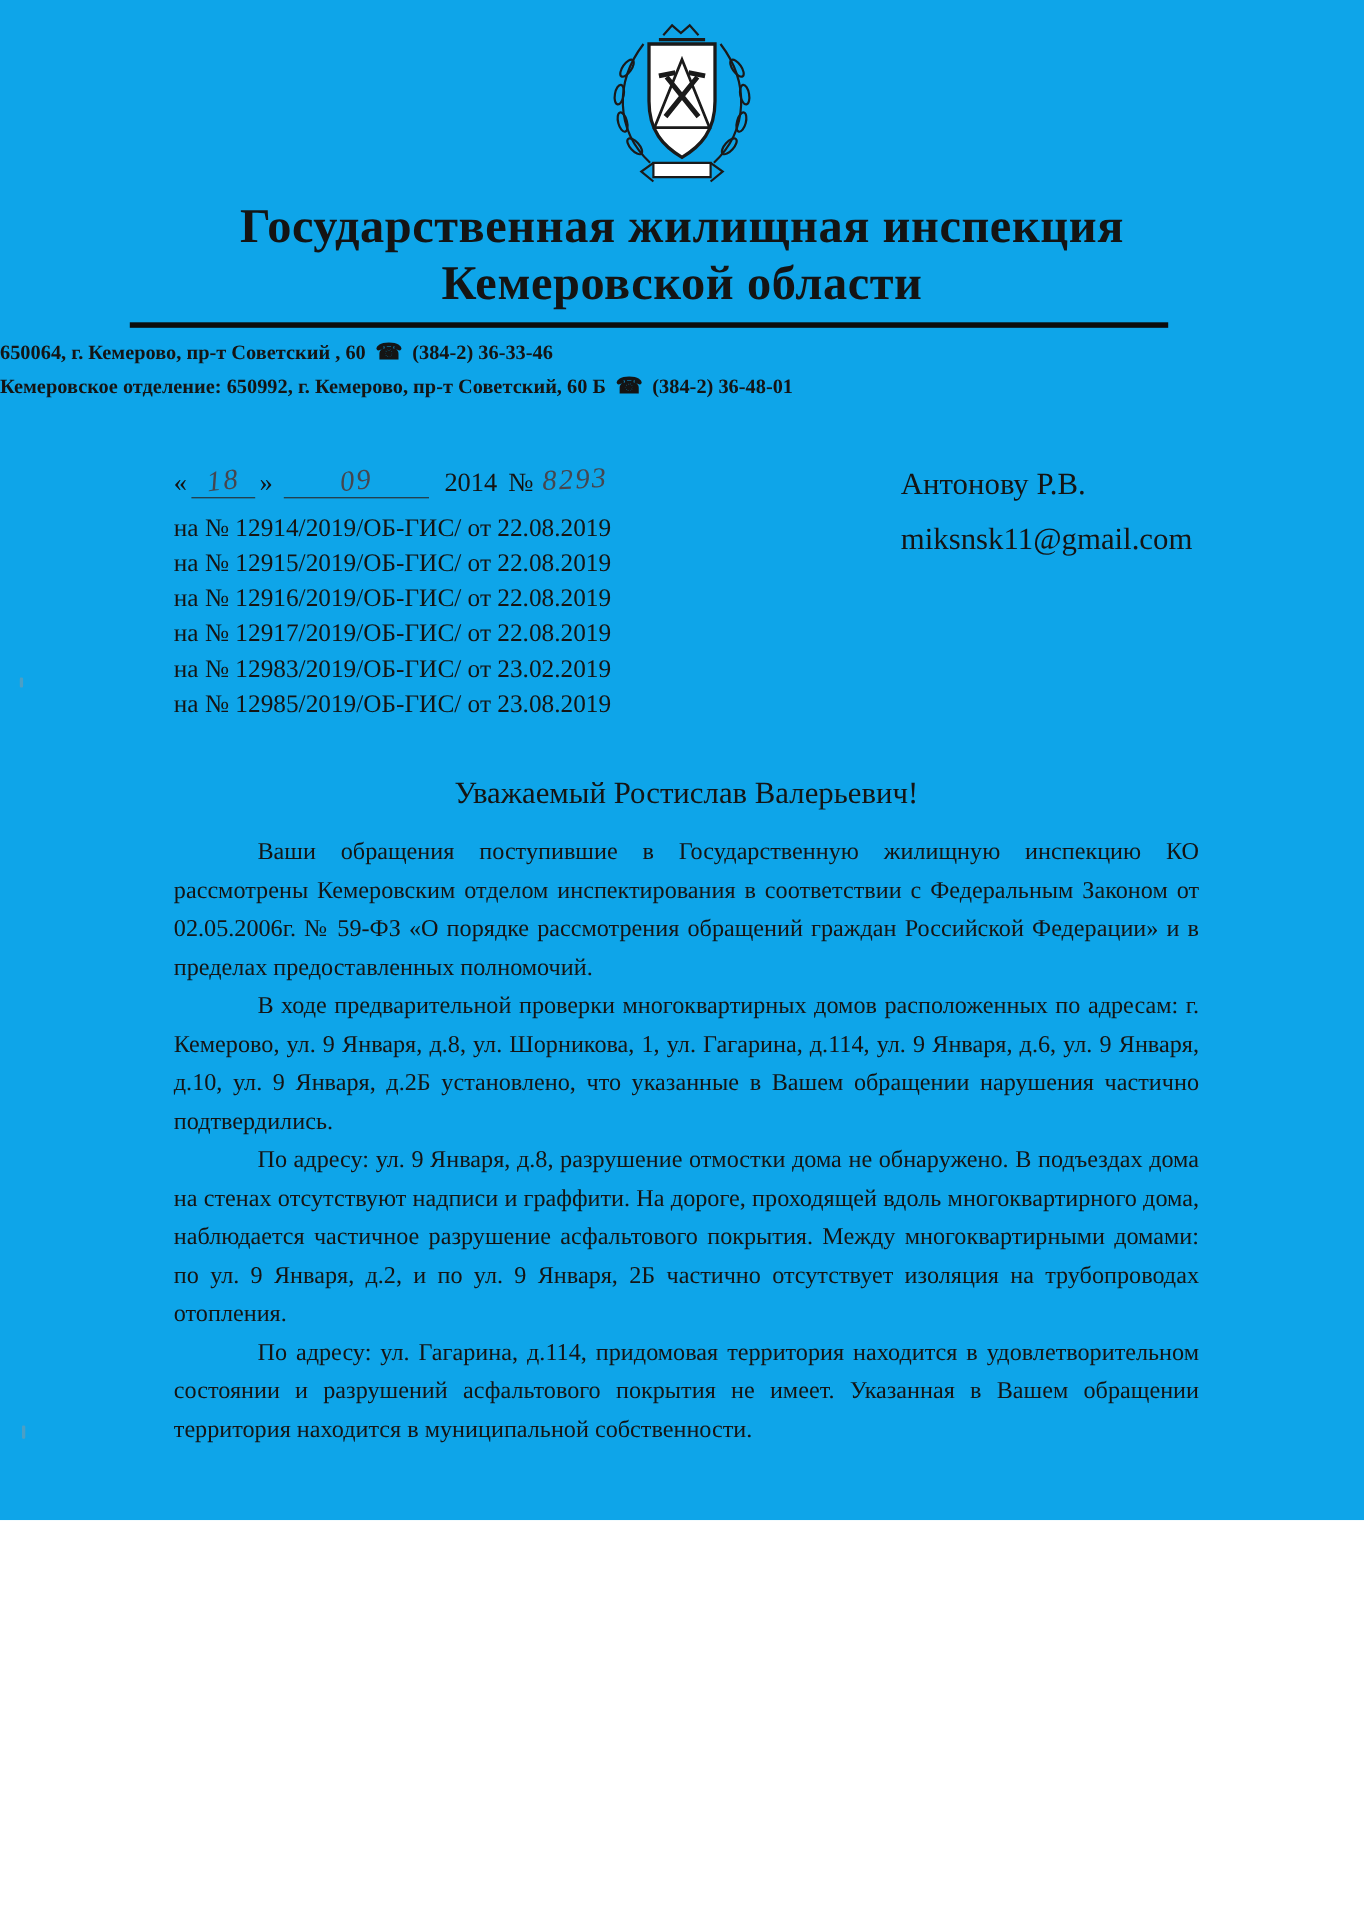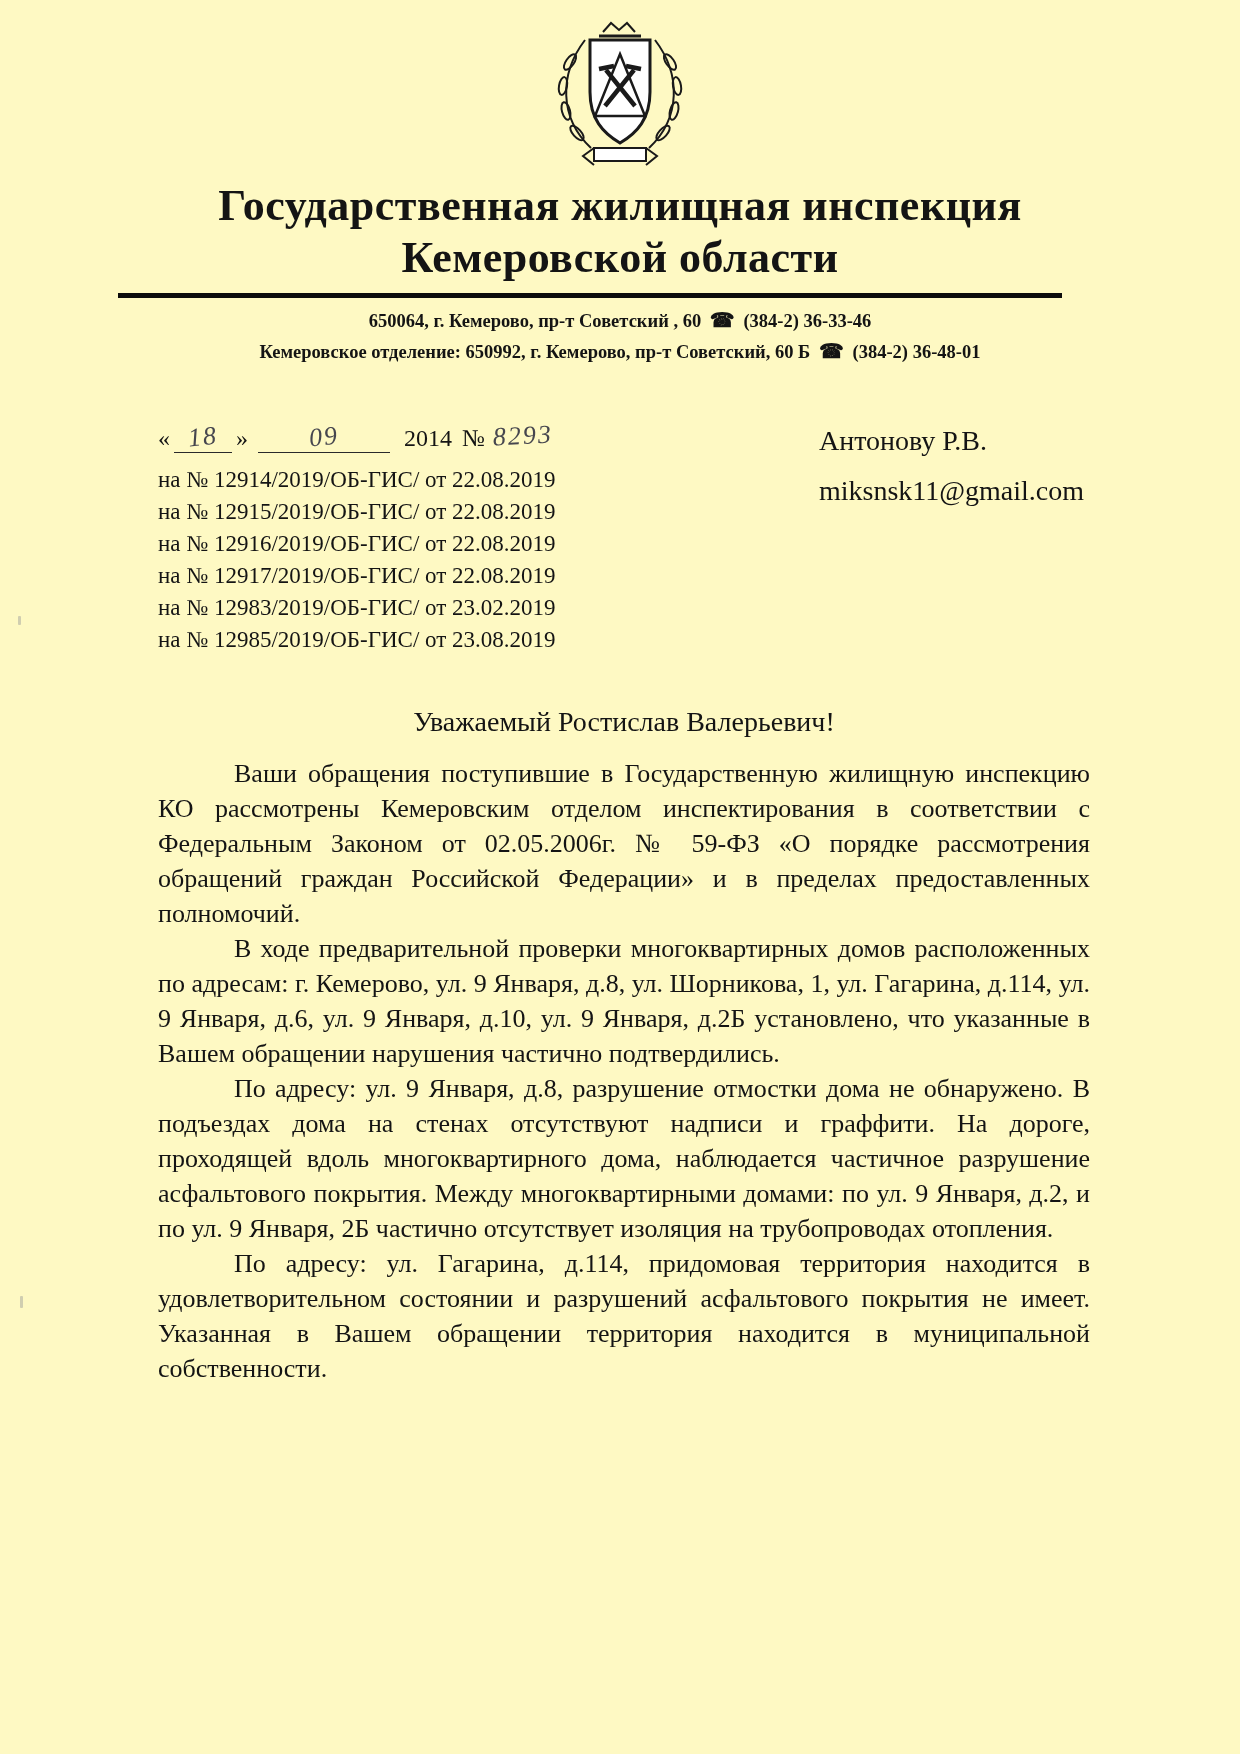--- a/index.html
+++ b/index.html
@@ -1,54 +1,54 @@
 <!DOCTYPE html>
 <html><head>
 <meta charset="utf-8">
 <style>
   * { box-sizing: border-box; margin: 0; padding: 0; }
   html, body { background: #ffffff; }
   body { font-family: "Liberation Serif", serif; color: #141414; }
 
   .page {
-    width: 1240px; height: 1754px;
-    background: #fef9c3;
+    width: 1240px; height: 1382px;
+    background: #0ea5e9;
     margin: 0 auto;
     position: relative;
     overflow: hidden;
   }
 
   .emblem-wrap { display: flex; justify-content: center; padding-top: 16px; }
 
   .org { text-align: center; font-weight: bold; margin-top: 6px; }
   .org-line { font-size: 44px; line-height: 1.18; letter-spacing: 0.5px; }
 
   .rule { height: 5px; background: #0c0c0c; width: 944px; margin: 9px 0 7px 118px; }
 
-  .addr { text-align: center; font-weight: bold; font-size: 18.5px; line-height: 1.5; }
+  .addr { font-weight: bold; font-size: 18.5px; line-height: 1.5; }
   .addr .phone-icon { font-size: 20px; padding: 0 4px; }
 
   .letter { margin: 56px 150px 0 158px; position: relative; }
 
   .date-line { font-size: 24px; white-space: nowrap; }
   .blank { display: inline-block; border-bottom: 1.6px solid #2a2a2a; text-align: center; vertical-align: bottom; }
   .blank.day { width: 58px; margin: 0 4px; }
   .blank.month { width: 132px; margin: 0 14px 0 10px; }
   .hand { font-style: italic; color: #46464e; font-size: 26px; display: inline-block; transform: rotate(-6deg); letter-spacing: 2px; }
   .hand.num { margin-left: 8px; transform: rotate(-3deg) translateY(-2px); }
   .num-sign { margin-left: 10px; }
 
   .recipient { position: absolute; right: 6px; top: 2px; font-size: 28px; line-height: 1.2; }
   .recipient .email { margin-top: 16px; text-underline-offset: 4px; }
 
   .refs { margin-top: 11px; font-size: 23px; line-height: 32px; }
 
   .salutation { text-align: center; margin-top: 50px; font-size: 28px; }
 
-  .body-text { margin-top: 18px; font-size: 26px; line-height: 35px; text-align: justify; }
+  .body-text { margin-top: 18px; font-size: 22px; line-height: 35px; text-align: justify; }
   .body-text p { text-indent: 76px; margin: 0; }
 
   
   .speck { position: absolute; background: #9a9a9a; opacity: 0.45; border-radius: 1px; }
   .speck-1 { left: 18px; top: 616px; width: 3px; height: 9px; }
   .speck-2 { left: 20px; top: 1296px; width: 3px; height: 12px; }
 </style>
 </head>
 <body>
 

